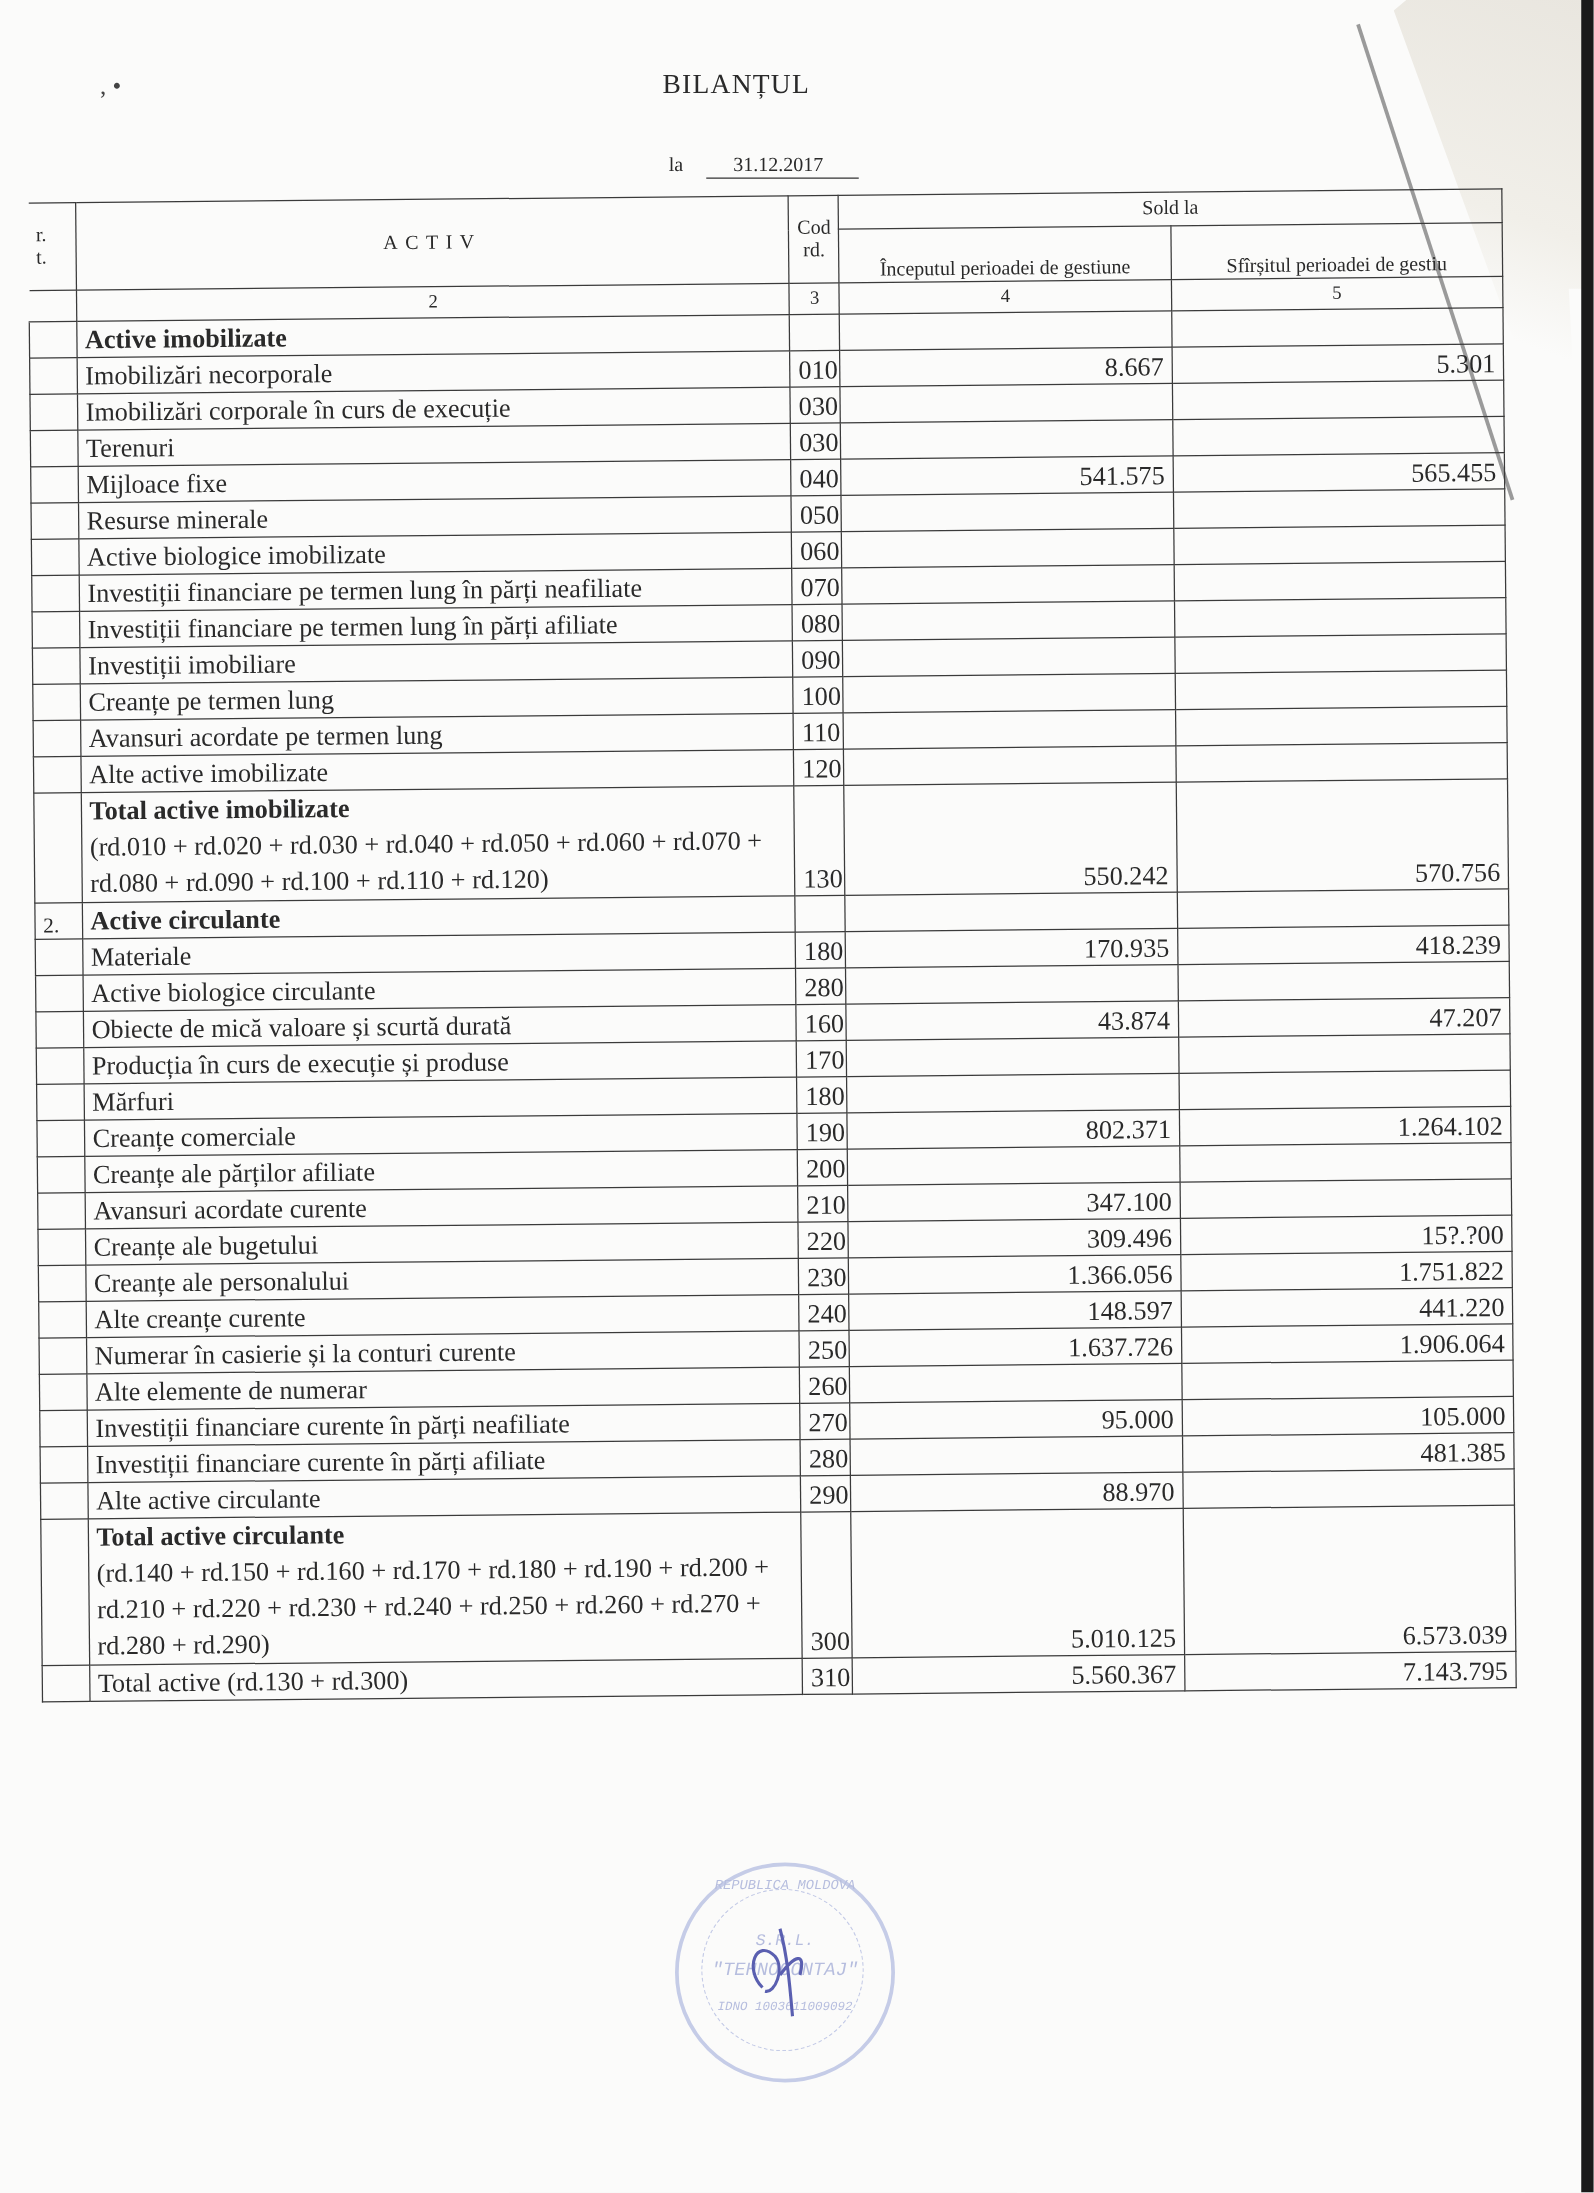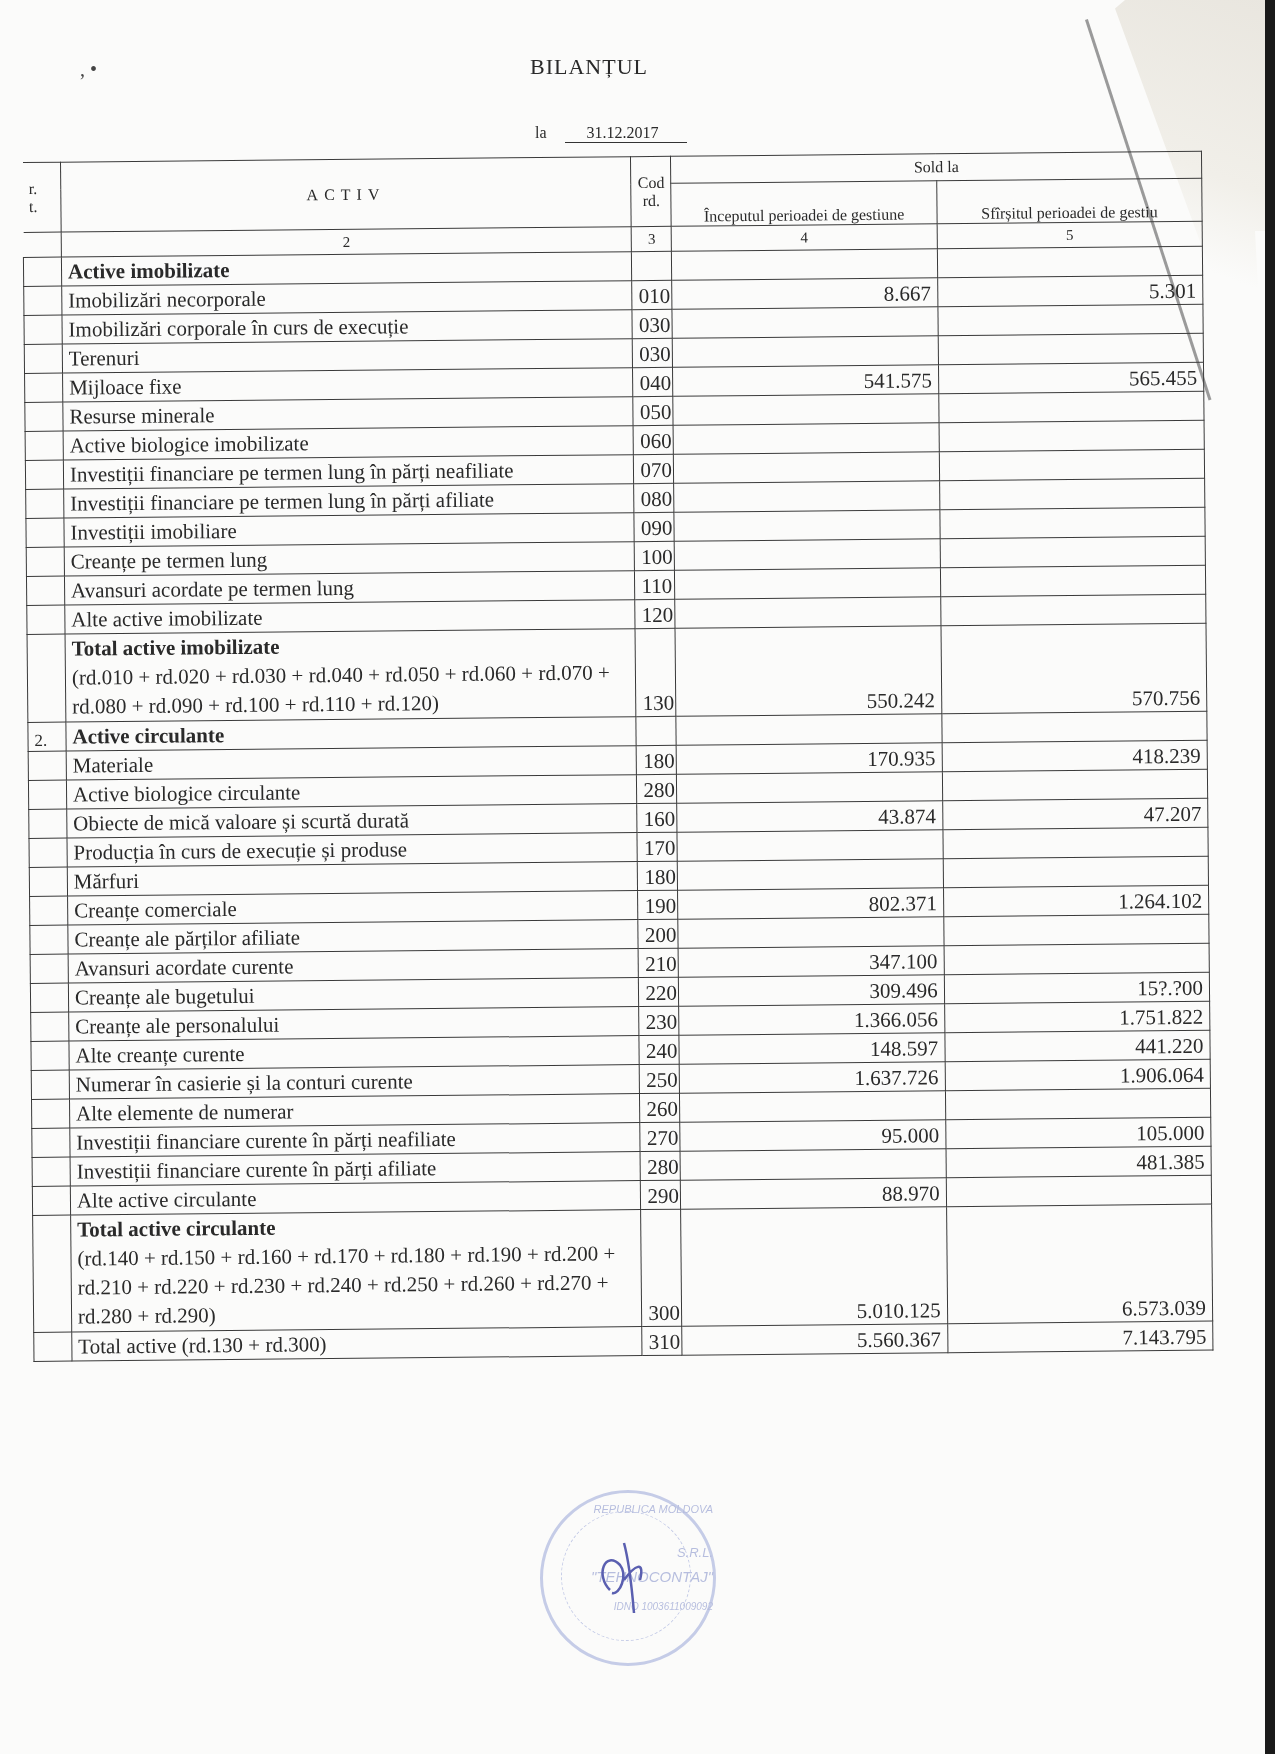--- a/index.html
+++ b/index.html
@@ -51,21 +51,21 @@
   td.total { line-height: 29px; }
   .hdr-nr { font-size: 15px; text-align: left; line-height: 18px; border-left: none !important; }
   .stamp {
     position: absolute; left: 540px; top: 1490px; width: 170px; height: 170px; border-radius: 50%;
     border: 3px solid #9aa6d8; opacity: .55;
   }
   .stamp::after {
     content: ""; position: absolute; left: 18px; top: 18px; width: 128px; height: 128px;
     border-radius: 50%; border: 1.5px dashed #9aa6d8;
   }
-  .stamp-text { position: absolute; left: 0; width: 100%; text-align: right; color: #7f8cc8; font-family: Liberation Sans, sans-serif; font-size: 13px; font-style: italic; }
+  .stamp-text { position: absolute; left: 0; width: 100%; text-align: center; color: #7f8cc8; font-family: Liberation Mono, monospace; font-size: 13px; font-style: italic; }
   .signature { position: absolute; left: 590px; top: 1535px; width: 70px; height: 80px; }
 </style>
 </head>
 <body>
 
 <div class="page">
   <div class="corner-fold"></div>
   <div class="fold-line"></div>
   <div class="right-edge"></div>
 

